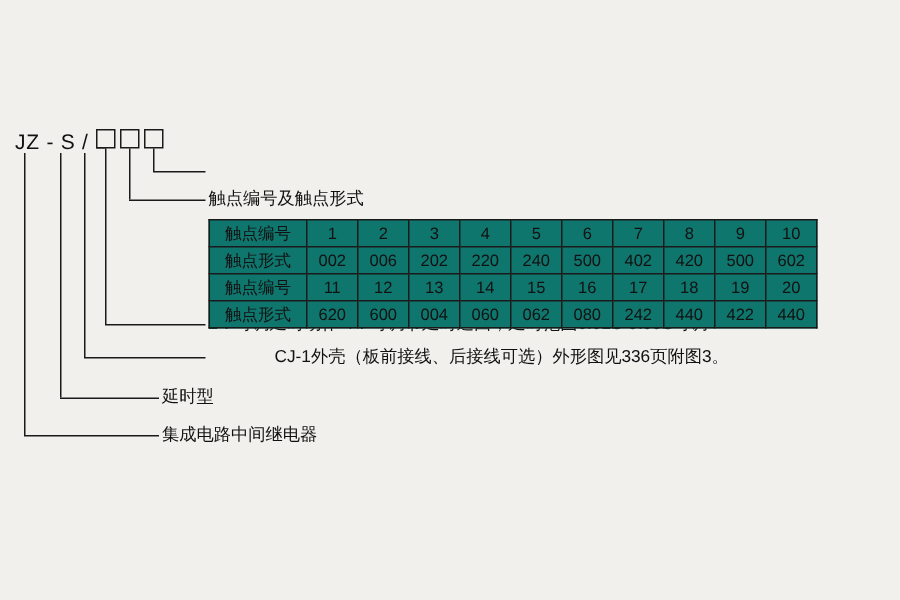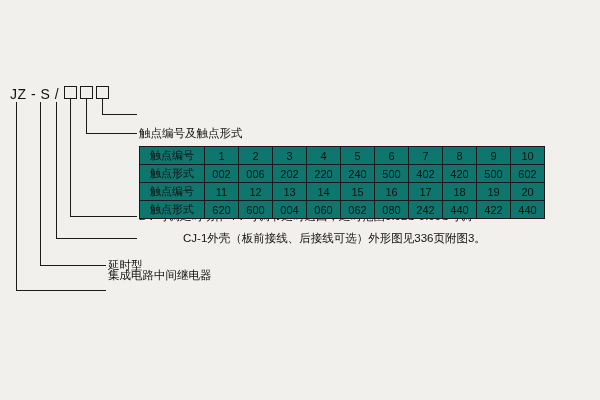--- a/index.html
+++ b/index.html
@@ -91,21 +91,21 @@
 
 
   <div class="note" style="left:139px;top:126px;font-family:Liberation Serif, serif;">触点编号及触点形式</div>
 
   <div class="note" style="left:139px;top:209px;">2：可调延时动作   4：可调节延时返回，延时范围0.02S-9.99S可调</div>
 
   <div class="note" style="left:139px;top:231px;margin-left:44px;">CJ-1外壳（板前接线、后接线可选）外形图见336页附图3。</div>
 
   <div class="note" style="left:108px;top:258px;">延时型</div>
 
-  <div class="note" style="left:108px;top:268px;">集成电路中间继电器</div>
+  <div class="note" style="left:108px;top:283px;">集成电路中间继电器</div>
 
   <table class="tbl">
     <tbody>
       <tr>
         <td class="hd">触点编号</td>
         <td class="cell">1</td>
         <td class="cell">2</td>
         <td class="cell">3</td>
         <td class="cell">4</td>
         <td class="cell">5</td>

